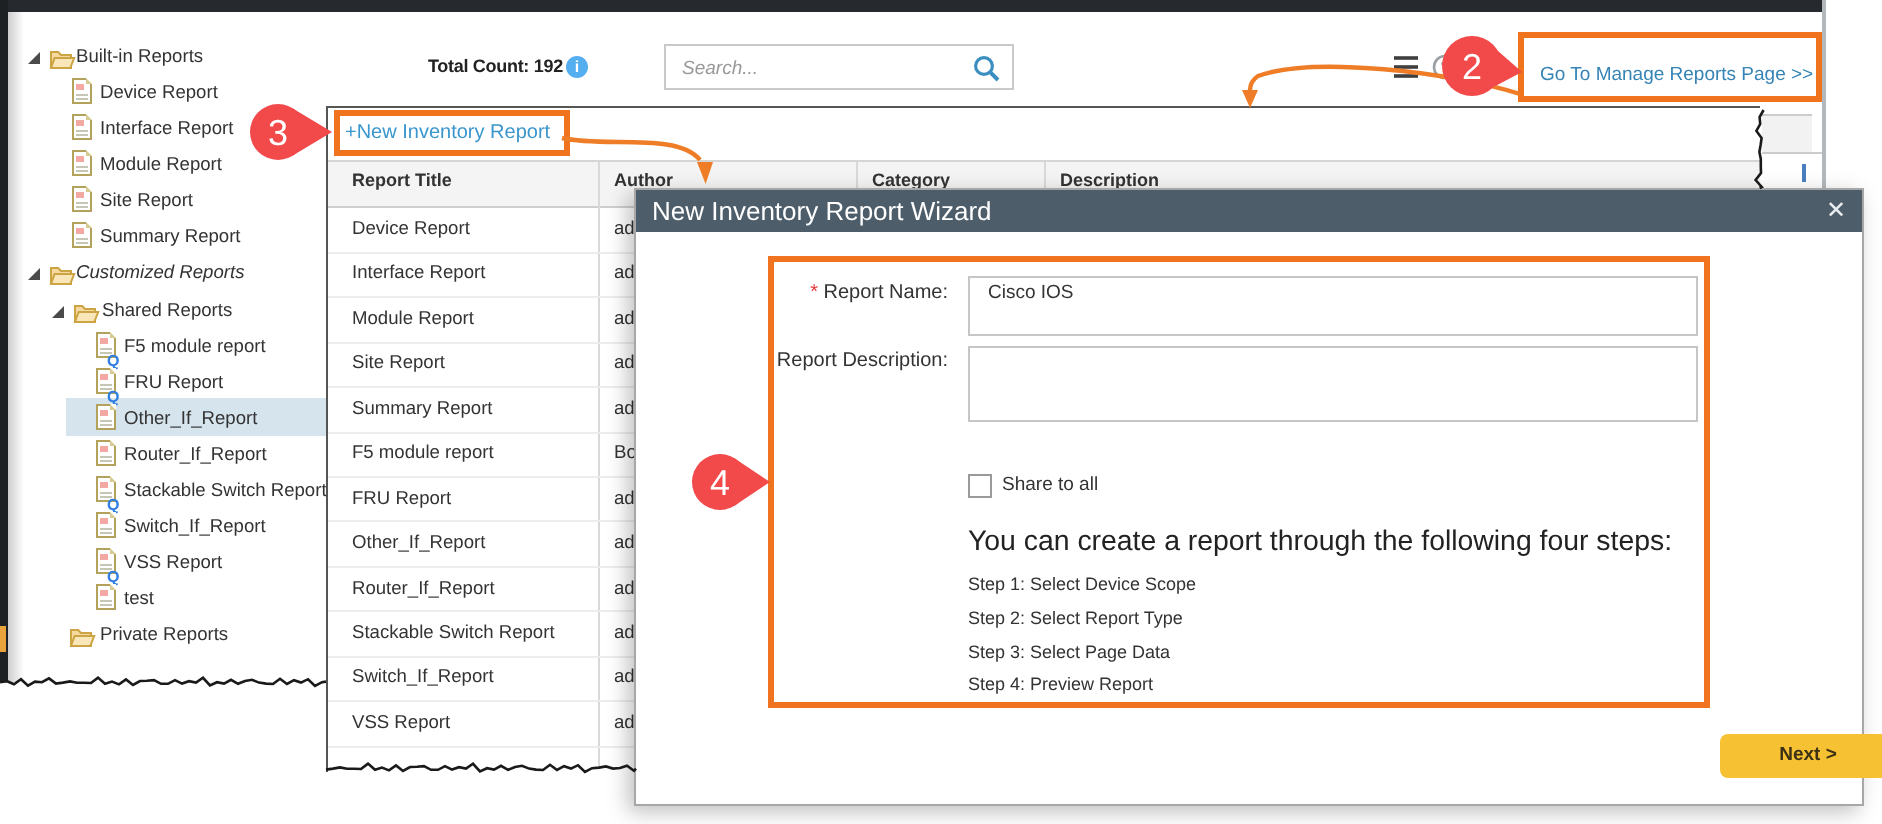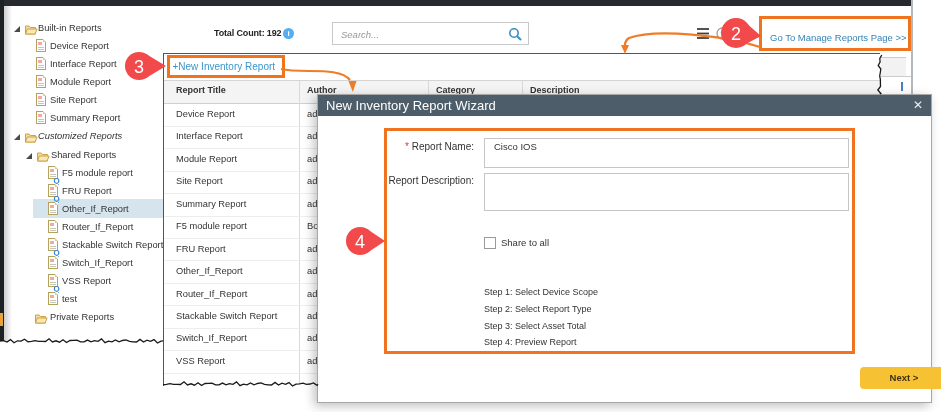--- a/index.html
+++ b/index.html
@@ -40,21 +40,21 @@
 
 .obox { position:absolute; border:3px solid #f0731d; }
 #newinv { left:167px; top:55px; width:118px; height:23px; }
 #newinv span { position:absolute; left:2.5px; top:3px; font-size:10px; color:#3a96cc; white-space:nowrap; }
 #gotobox { left:759px; top:16px; width:152px; height:35px; }
 #gotobox span { position:absolute; left:8px; top:12.5px; font-size:9.5px; color:#3584b5; white-space:nowrap; }
 
 
 #totalcount { left:214px; top:28px; font-size:9px; font-weight:bold; letter-spacing:-0.15px; color:#222; }
 #infoc { left:283px; top:28px; width:11px; height:11px; border-radius:50%; background:#55aef0; color:#fff; font-size:8px; font-weight:bold; text-align:center; line-height:11px; }
-#search { left:332px; top:22px; width:197px; height:23px; border:1px solid #c9c9c9; background:#fff; }
+#search { left:332px; top:22px; width:175px; height:23px; border:1px solid #c9c9c9; background:#fff; }
 #search span { position:absolute; left:8px; top:6px; font-size:9.5px; font-style:italic; color:#999; }
 #helptxt { left:730px; top:28px; font-size:9.5px; color:#999; }
 
 
 #dialog { left:317px; top:94px; width:615px; height:309px; background:#fff; border:1px solid #a7a7a7; box-shadow:-3px 3px 10px rgba(0,0,0,.25); }
 #dtitle { position:absolute; left:0; top:0; width:100%; height:21px; background:#4d5d6a; color:#fff; font-size:13px; line-height:21px; padding-left:8px; }
 #dclose { position:absolute; right:8px; top:0px; color:#eaeef1; font-size:12px; line-height:21px; }
 #dorange { left:384px; top:128px; width:471px; height:226px; border:3px solid #f0741f; }
 .dlabel { position:absolute; font-size:10px; color:#333; text-align:right; white-space:nowrap; }
 .dinput { position:absolute; border:1px solid #c6c6c6; background:#fff; }
@@ -278,23 +278,24 @@
     <div id="dtitle">New Inventory Report Wizard</div>
     <div id="dclose">✕</div>
   </div>
   <div class="obox abs" id="dorange"></div>
   <div class="dlabel" style="left:374px; top:141px; width:100px;"><span style="color:#e03c3c">* </span>Report Name:</div>
   <div class="dinput" style="left:484px; top:138px; width:365px; height:30px; font-size:9.5px; color:#333; line-height:16px; padding-left:9px;">Cisco IOS</div>
   <div class="dlabel" style="left:362px; top:175px; width:112px;">Report Description:</div>
   <div class="dinput" style="left:484px; top:173px; width:365px; height:38px;"></div>
   <div class="abs" id="cb"></div>
   <div class="t" style="left:501px; top:237px;">Share to all</div>
+  <div class="t" id="heading">You can create a report through the following four steps:</div>
   <div class="step" style="top:287px;">Step 1: Select Device Scope</div>
   <div class="step" style="top:304px;">Step 2: Select Report Type</div>
-  <div class="step" style="top:321px;">Step 3: Select Asset Total</div>
+  <div class="step" style="top:321px;">Step 3: Select Page Data</div>
   <div class="step" style="top:337px;">Step 4: Preview Report</div>
   <div class="abs" id="nextbtn">Next &gt;</div>
 
   <svg class="abs" style="left:0;top:0" width="941" height="412" viewBox="0 0 941 412">
 
     <path id="tear1" d="M0,341.1 L3.5,340.6 L7.0,342.1 L10.5,339.6 L14.0,342.8 L17.5,340.8 L21.0,341.1 L24.5,339.2 L28.0,341.8 L31.5,341.3 L35.0,340.7 L38.5,341.4 L42.0,341.4 L45.5,341.5 L49.0,338.8 L52.5,341.9 L56.0,340.8 L59.5,342.2 L63.0,339.7 L66.5,342.5 L70.0,340.5 L73.5,340.4 L77.0,340.1 L80.5,341.9 L84.0,341.9 L87.5,340.1 L91.0,341.8 L94.5,340.6 L98.0,341.3 L101.5,338.9 L105.0,342.7 L108.5,341.1 L112.0,341.8 L115.5,339.9 L119.0,341.9 L122.5,340.5 L126.0,339.9 L129.5,341.3 L133.0,341.8 L136.5,342.0 L140.0,339.4 L143.5,342.0 L147.0,340.1 L150.5,341.3 L154.0,339.6 L157.5,343.0 L161.0,341.1 L163.0,340.8" fill="none" stroke="#1a1a1a" stroke-width="1.3"></path>
     <path id="tear2" d="M163,384.8 L166.5,384.3 L170.0,383.7 L173.5,384.4 L177.0,384.4 L180.5,384.5 L184.0,381.8 L187.5,384.9 L191.0,383.8 L194.5,385.2 L198.0,382.7 L201.5,385.5 L205.0,383.5 L208.5,383.4 L212.0,383.1 L215.5,384.9 L219.0,384.9 L222.5,383.1 L226.0,384.8 L229.5,383.6 L233.0,384.3 L236.5,381.9 L240.0,385.7 L243.5,384.1 L247.0,384.8 L250.5,382.9 L254.0,384.9 L257.5,383.5 L261.0,382.9 L264.5,384.3 L268.0,384.8 L271.5,385.0 L275.0,382.4 L278.5,385.0 L282.0,383.1 L285.5,384.3 L289.0,382.6 L292.5,386.0 L296.0,384.1 L299.5,383.8 L303.0,383.2 L306.5,384.3 L310.0,384.0 L313.5,382.9 L317.0,385.4 L318.0,384.3" fill="none" stroke="#1a1a1a" stroke-width="1.3"></path>
     <path id="tear3" d="M881.8,55 L879.8,58.5 L880.1,62.0 L878.2,65.5 L880.8,69.0 L880.3,72.5 L879.7,76.0 L880.4,79.5 L880.4,83.0 L880.5,86.5 L877.8,90.0 L880.9,93.5 L879.8,94.0" fill="none" stroke="#1a1a1a" stroke-width="1.3"></path>
 
     <path d="M281,69 C302,74 339,66 350,80" fill="none" stroke="#ef7d28" stroke-width="2.2"></path>

